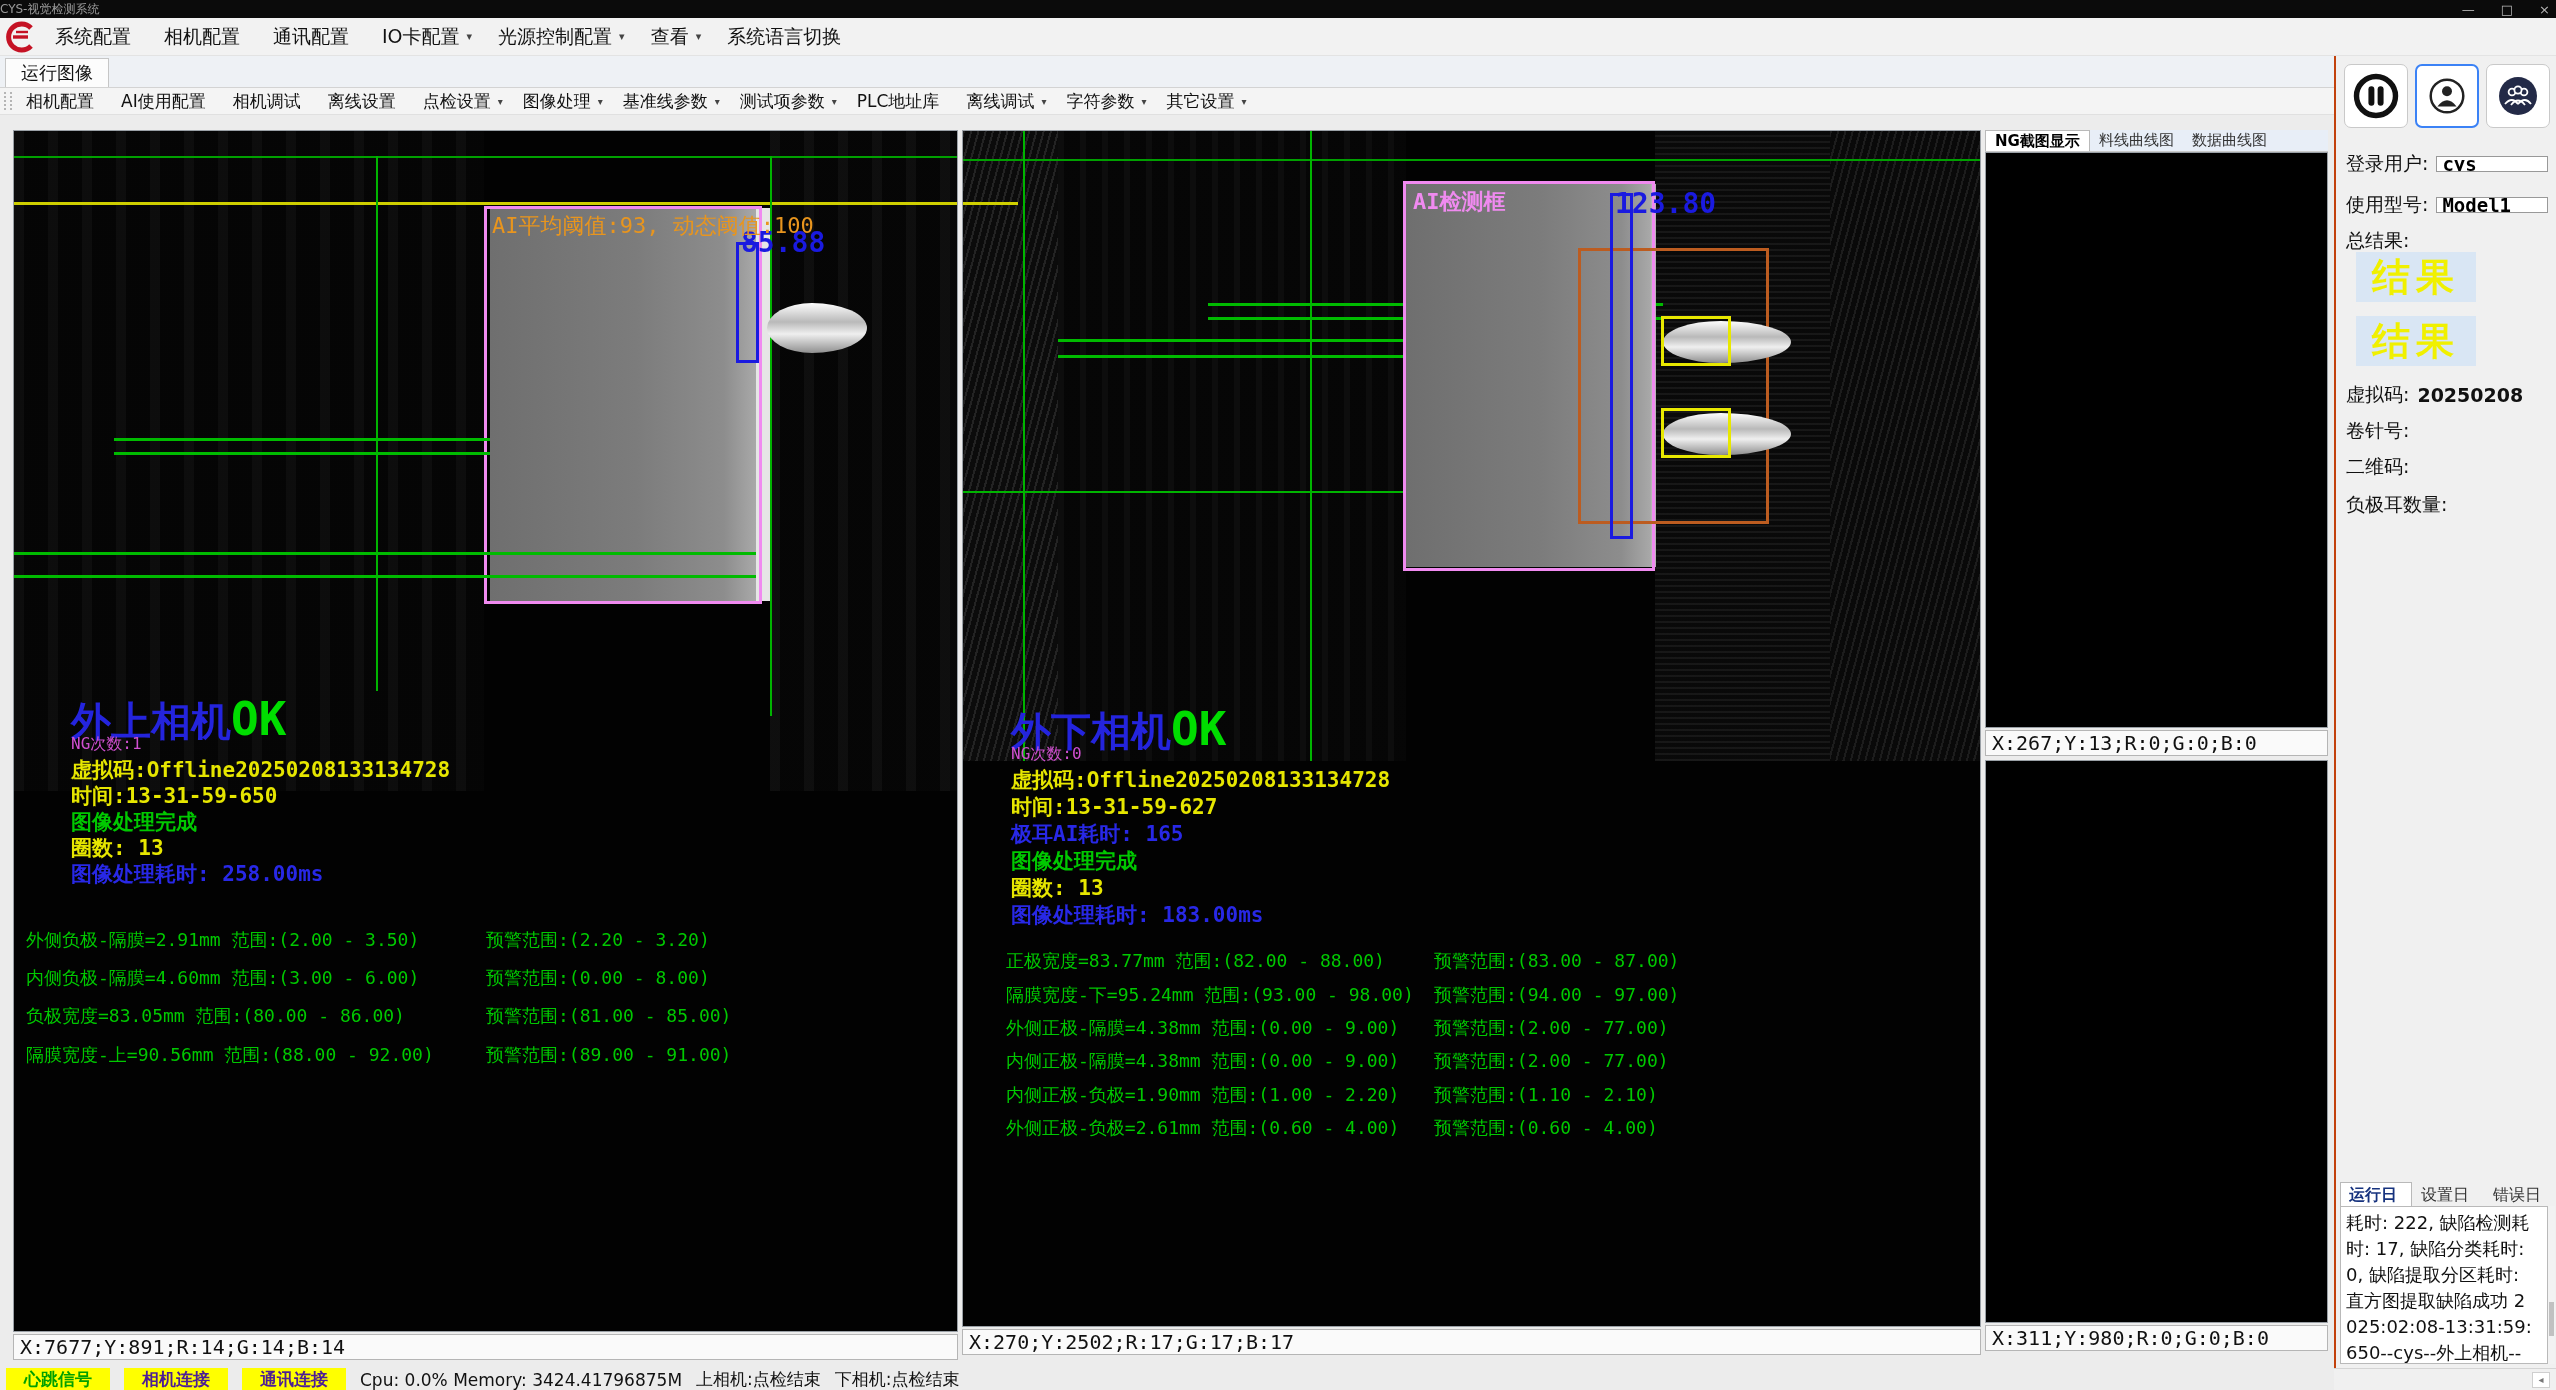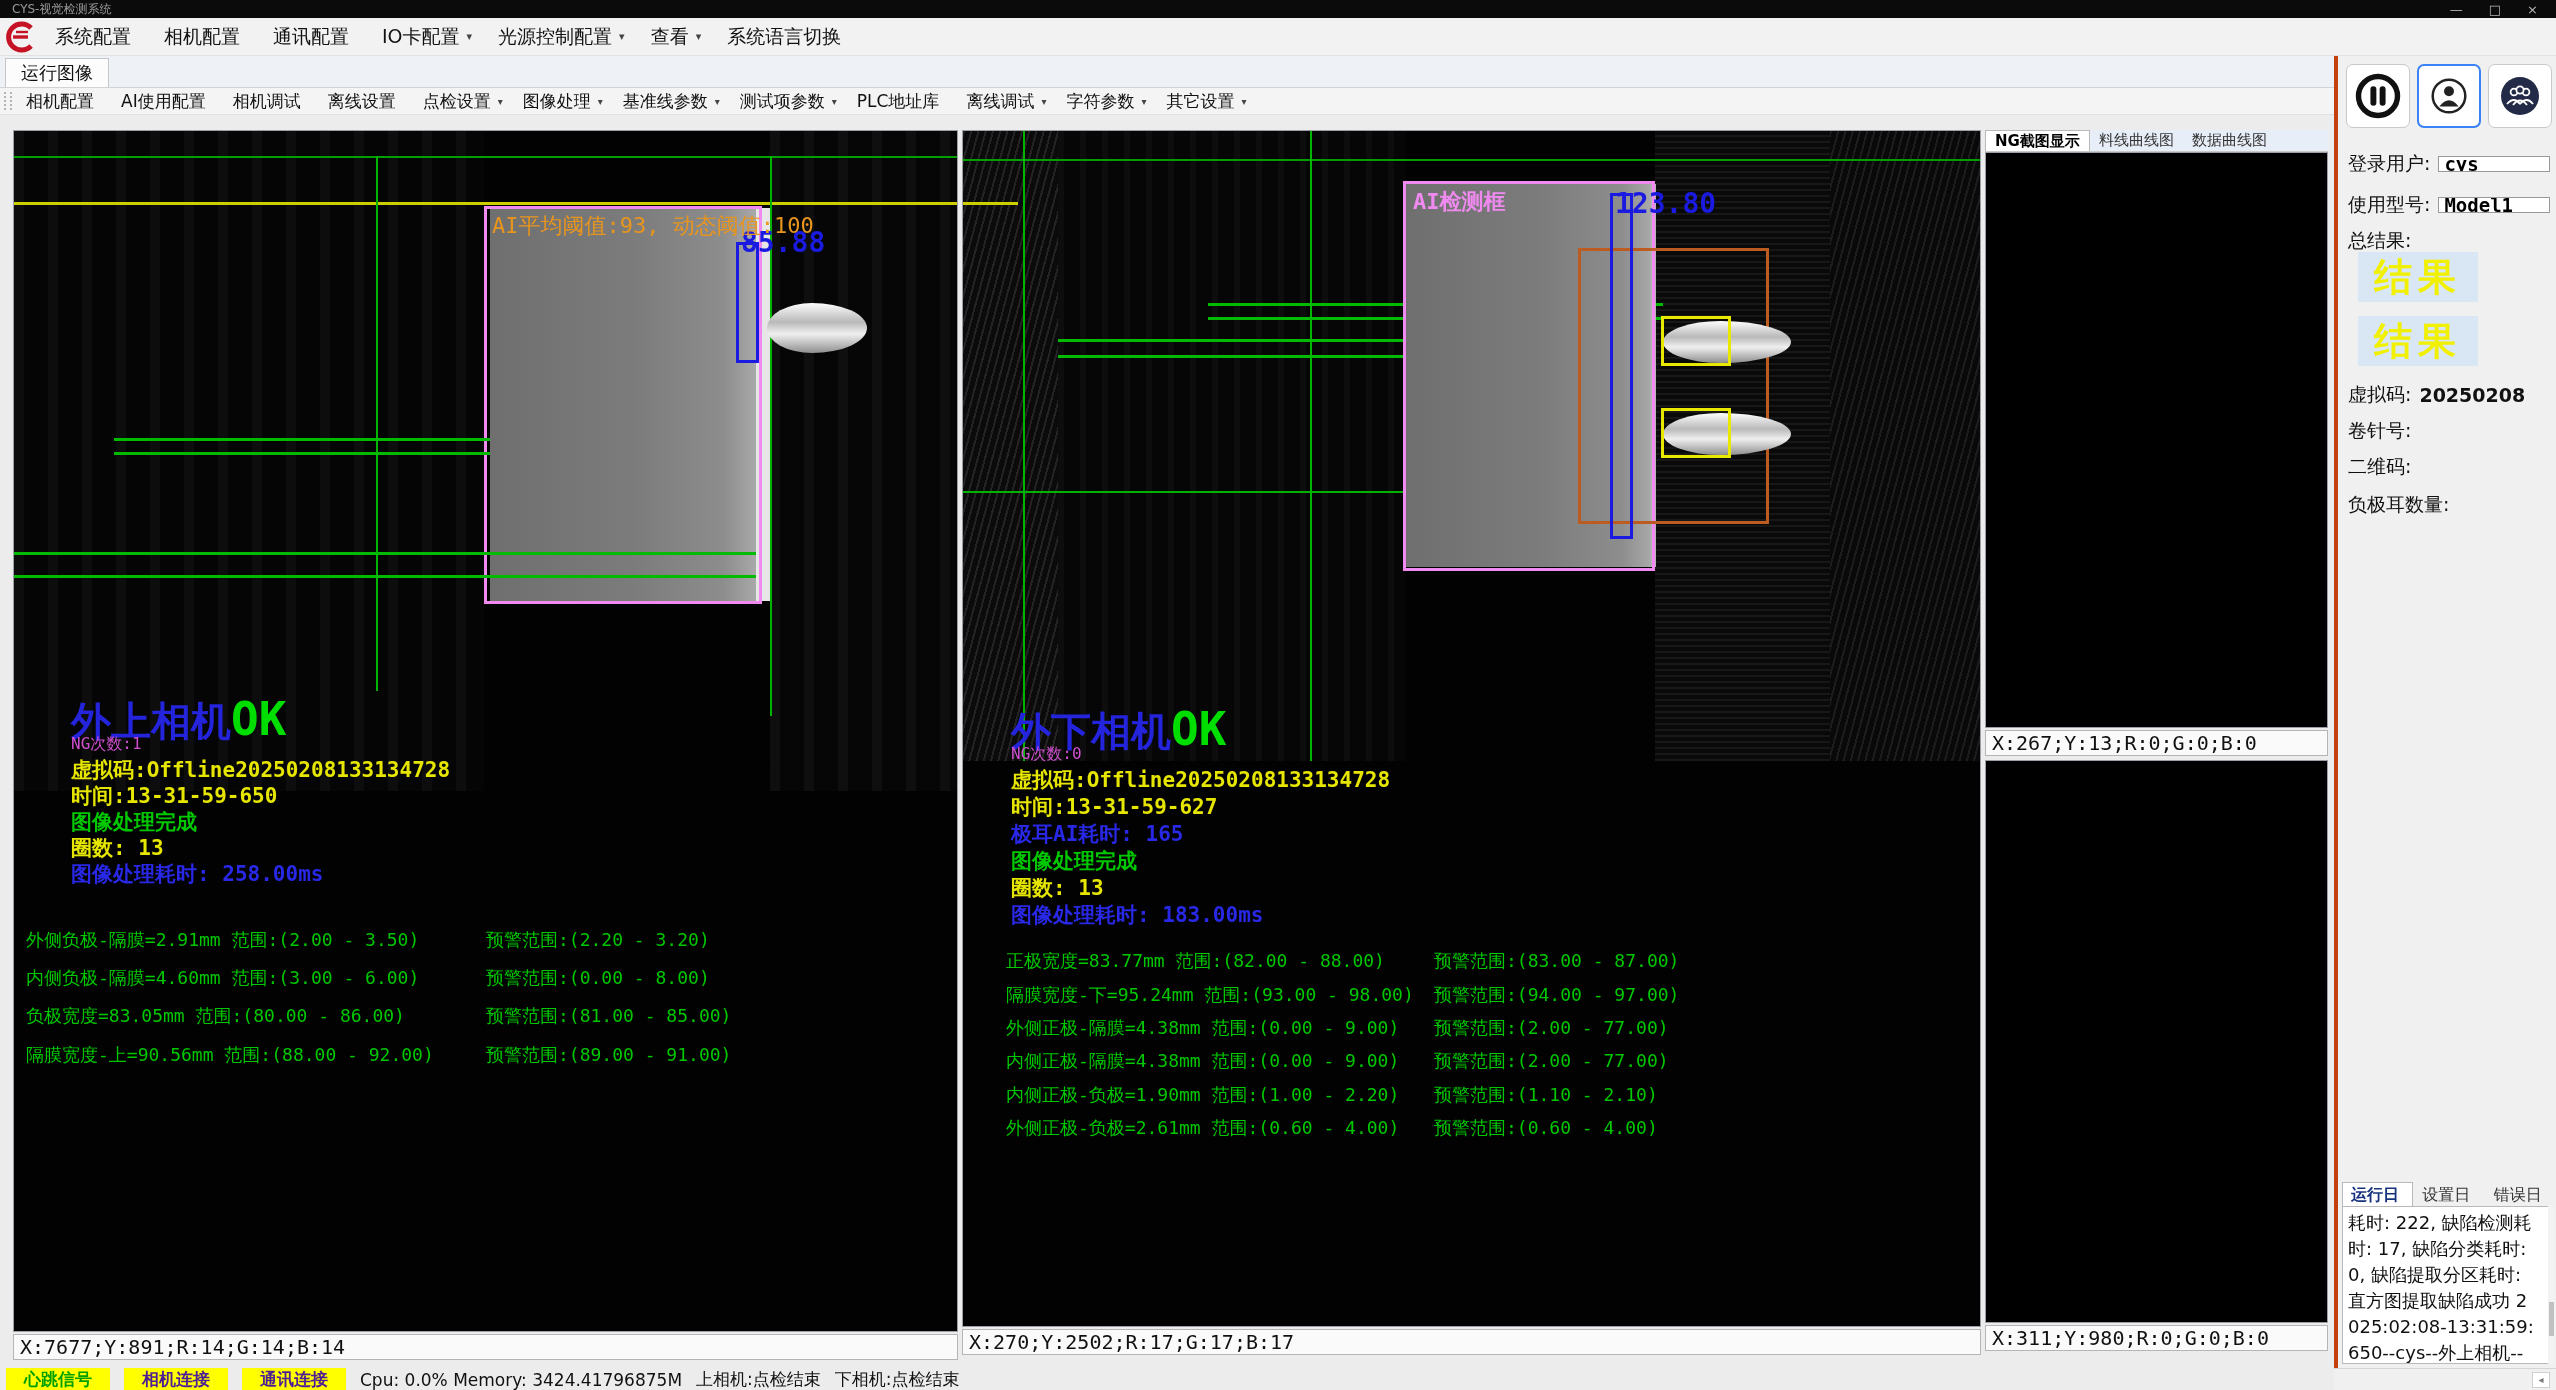--- a/index.html
+++ b/index.html
@@ -5,21 +5,21 @@
   :root{
     --ui-bg:#efefef; --panel-border:#9aa0a6;
     --g:#00c800; --y:#e6e600; --b:#2828e6; --m:#cf4fcf;
     --pink:#f08af0; --orange-t:#e8951e; --blue-roi:#1a1ae0;
   }
   *{margin:0;padding:0;box-sizing:border-box}
   body{width:2556px;height:1390px;position:relative;overflow:hidden;background:var(--ui-bg);
        font-family:"DejaVu Sans","Liberation Sans",sans-serif;color:#111}
   
   .titlebar{height:18px;background:#0b0b0b;color:#9a9a9a;display:flex;align-items:center;
-            font-size:12px;padding:0 12px}
+            font-size:12px;padding:0 0}
   .win-controls{margin-left:auto;display:flex;gap:26px;color:#b5b5b5;font-size:13px;padding-right:6px}
   .win-controls span{cursor:default}
   
   .menubar{height:38px;background:#f2f2f2;display:flex;align-items:center;border-bottom:1px solid #e3e3e3}
   .logo{width:36px;height:34px;margin:0 4px 0 2px;display:flex;align-items:center;justify-content:center}
   .menu-item{padding:0 13px;font-size:19px;display:flex;align-items:center;gap:7px;height:100%;cursor:default}
   .menu-item .arrow{font-size:11px;color:#444}
   
   .content-row{display:flex;height:1312px}
   .left-region{width:2334px}
@@ -66,21 +66,21 @@
   .metal{background:linear-gradient(180deg,#fdfdfd,#b9b9b9 38%,#efefef 62%,#8f8f8f);border-radius:45% 55% 55% 45% / 50%}
   
   .ng-col{width:343px;display:flex;flex-direction:column}
   .ng-tabs{height:22px;display:flex;background:#e8eef7;font-size:15px;border-bottom:1px solid #c9c9c9}
   .ng-tab{padding:0 9px;display:flex;align-items:center;color:#333;cursor:default}
   .ng-tab.active{background:#fff;border:1px solid #b9b9b9;border-bottom:none;font-weight:bold;color:#000}
   .thumb{position:relative;width:343px;background:#000;overflow:hidden;border:1px solid var(--panel-border)}
   #thumb1{height:576px}
   #thumb2{height:563px;margin-top:4px}
   
-  .side-panel{width:222px;background:#f0f0f0;position:relative;border-left:4px solid #c2410c;font-size:19px}
+  .side-panel{width:222px;background:#f0f0f0;position:relative;border-left:2px solid #c2410c;font-size:19px}
   .btnrow{position:absolute;top:8px;left:8px;display:flex;gap:7px}
   .sbtn{width:64px;height:64px;background:#fff;border:1px solid #c9c9c9;border-radius:7px;
         display:flex;align-items:center;justify-content:center;cursor:pointer}
   .sbtn.selected{border:2px solid #3b82f6}
   .sp-row{position:absolute;left:10px;display:flex;align-items:center;gap:8px;white-space:nowrap}
   .sp-input{width:112px;height:16px;border:1px solid #999;background:#fff;font-size:19px;font-weight:bold;
             padding:0 5px;font-family:"DejaVu Sans Mono",monospace}
   .result-box{position:absolute;left:20px;width:120px;height:50px;background:#d9e6f4;display:flex;
               align-items:center;justify-content:center;font-size:38px;font-weight:bold;color:#f0f000;
               letter-spacing:6px}

